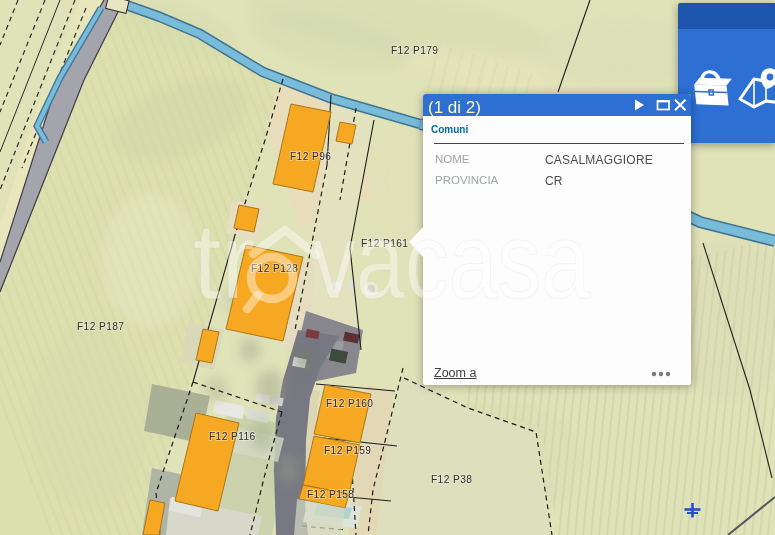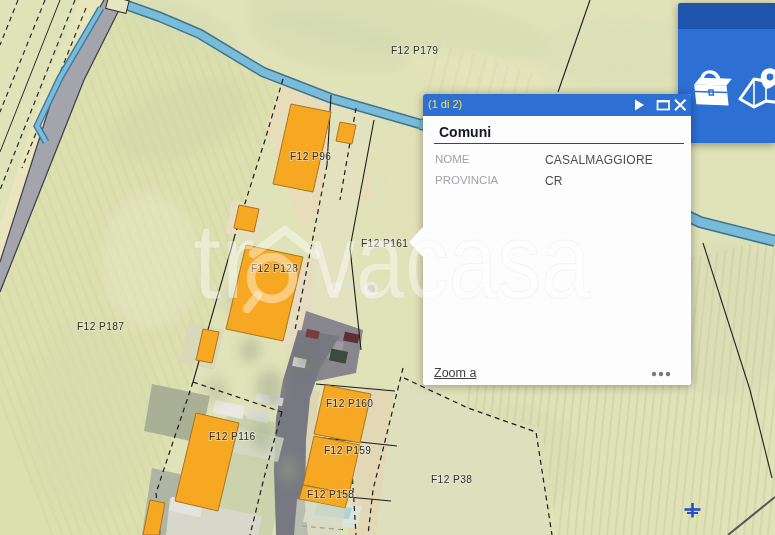--- a/index.html
+++ b/index.html
@@ -2,23 +2,23 @@
 <html><head>
 <meta charset="utf-8">
 <style>
 html,body{margin:0;padding:0;background:#e0e2b8}
 body{width:775px;height:535px;overflow:hidden;font-family:"Liberation Sans",sans-serif;position:relative}
 #map{position:absolute;left:0;top:0;z-index:1}
 #wm{position:absolute;left:0;top:0;z-index:40;pointer-events:none}
 .popup{position:absolute;left:423px;top:94px;width:268px;height:291px;z-index:20;
   box-shadow:0 1px 10px rgba(0,0,0,0.35);border-radius:3px;background:#fdfdfd}
 .ptitle{position:absolute;left:0;top:0;right:0;height:22px;background:#2e6fd3;border-radius:3px 3px 0 0;color:#fff}
-.ptitle .t{position:absolute;left:5px;top:4px;font-size:11px;color:#fde047}
+.ptitle .t{position:absolute;left:5px;top:4px;font-size:17px;color:#fef9c3}
 .pbody{position:absolute;left:0;top:22px;right:0;bottom:0;background:#fdfdfd;border-radius:0 0 3px 3px}
-.comuni{position:absolute;left:16px;top:8px;font-size:14px;font-weight:bold;color:#0f172a}
+.comuni{position:absolute;left:8px;top:8px;font-size:10px;font-weight:bold;color:#0369a1}
 .sep{position:absolute;left:11px;right:7px;top:27px;border-bottom:1.5px solid #444}
 .row{position:absolute;left:12px;font-size:11.5px;color:#a0a3a8;width:250px}
 .row .v{position:absolute;left:110px;color:#4d4d4d;font-size:12px;letter-spacing:0.2px}
 .zooma{position:absolute;left:11px;bottom:5px;font-size:12.5px;color:#404040;text-decoration:underline}
 .dots{position:absolute;right:20px;bottom:8px}
 .arrow{position:absolute;left:-14px;top:133px;width:0;height:0;border-top:15px solid transparent;border-bottom:15px solid transparent;border-right:14px solid #fdfdfd}
 .panel{position:absolute;left:678px;top:3px;width:97px;height:140px;z-index:15;background:#2d6fd3;border-radius:3px 0 0 3px;box-shadow:0 2px 8px rgba(0,0,0,0.35)}
 .phead{position:absolute;left:0;top:0;right:0;height:26px;background:#1e56ad;border-radius:3px 0 0 0}
 </style>
 </head>

